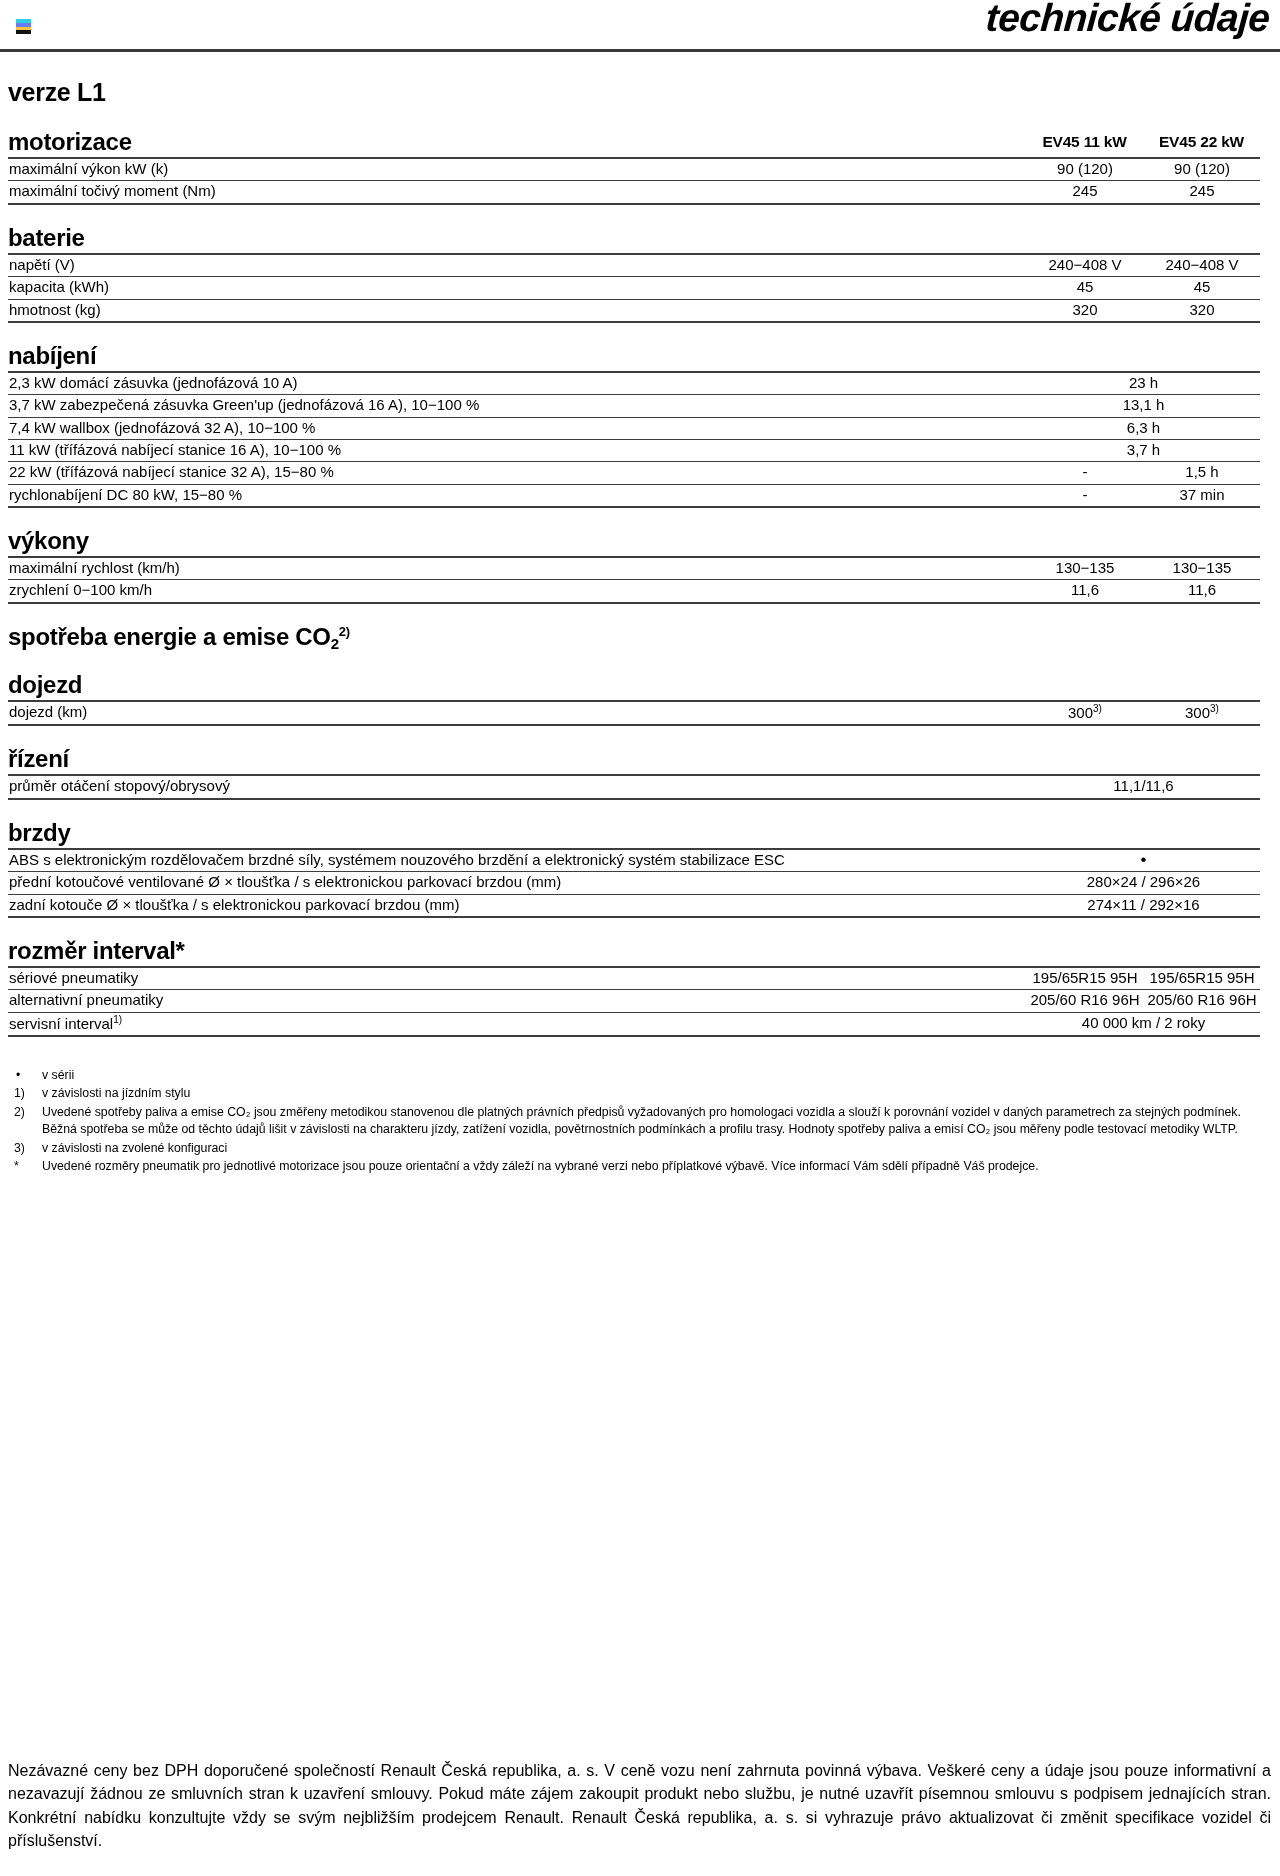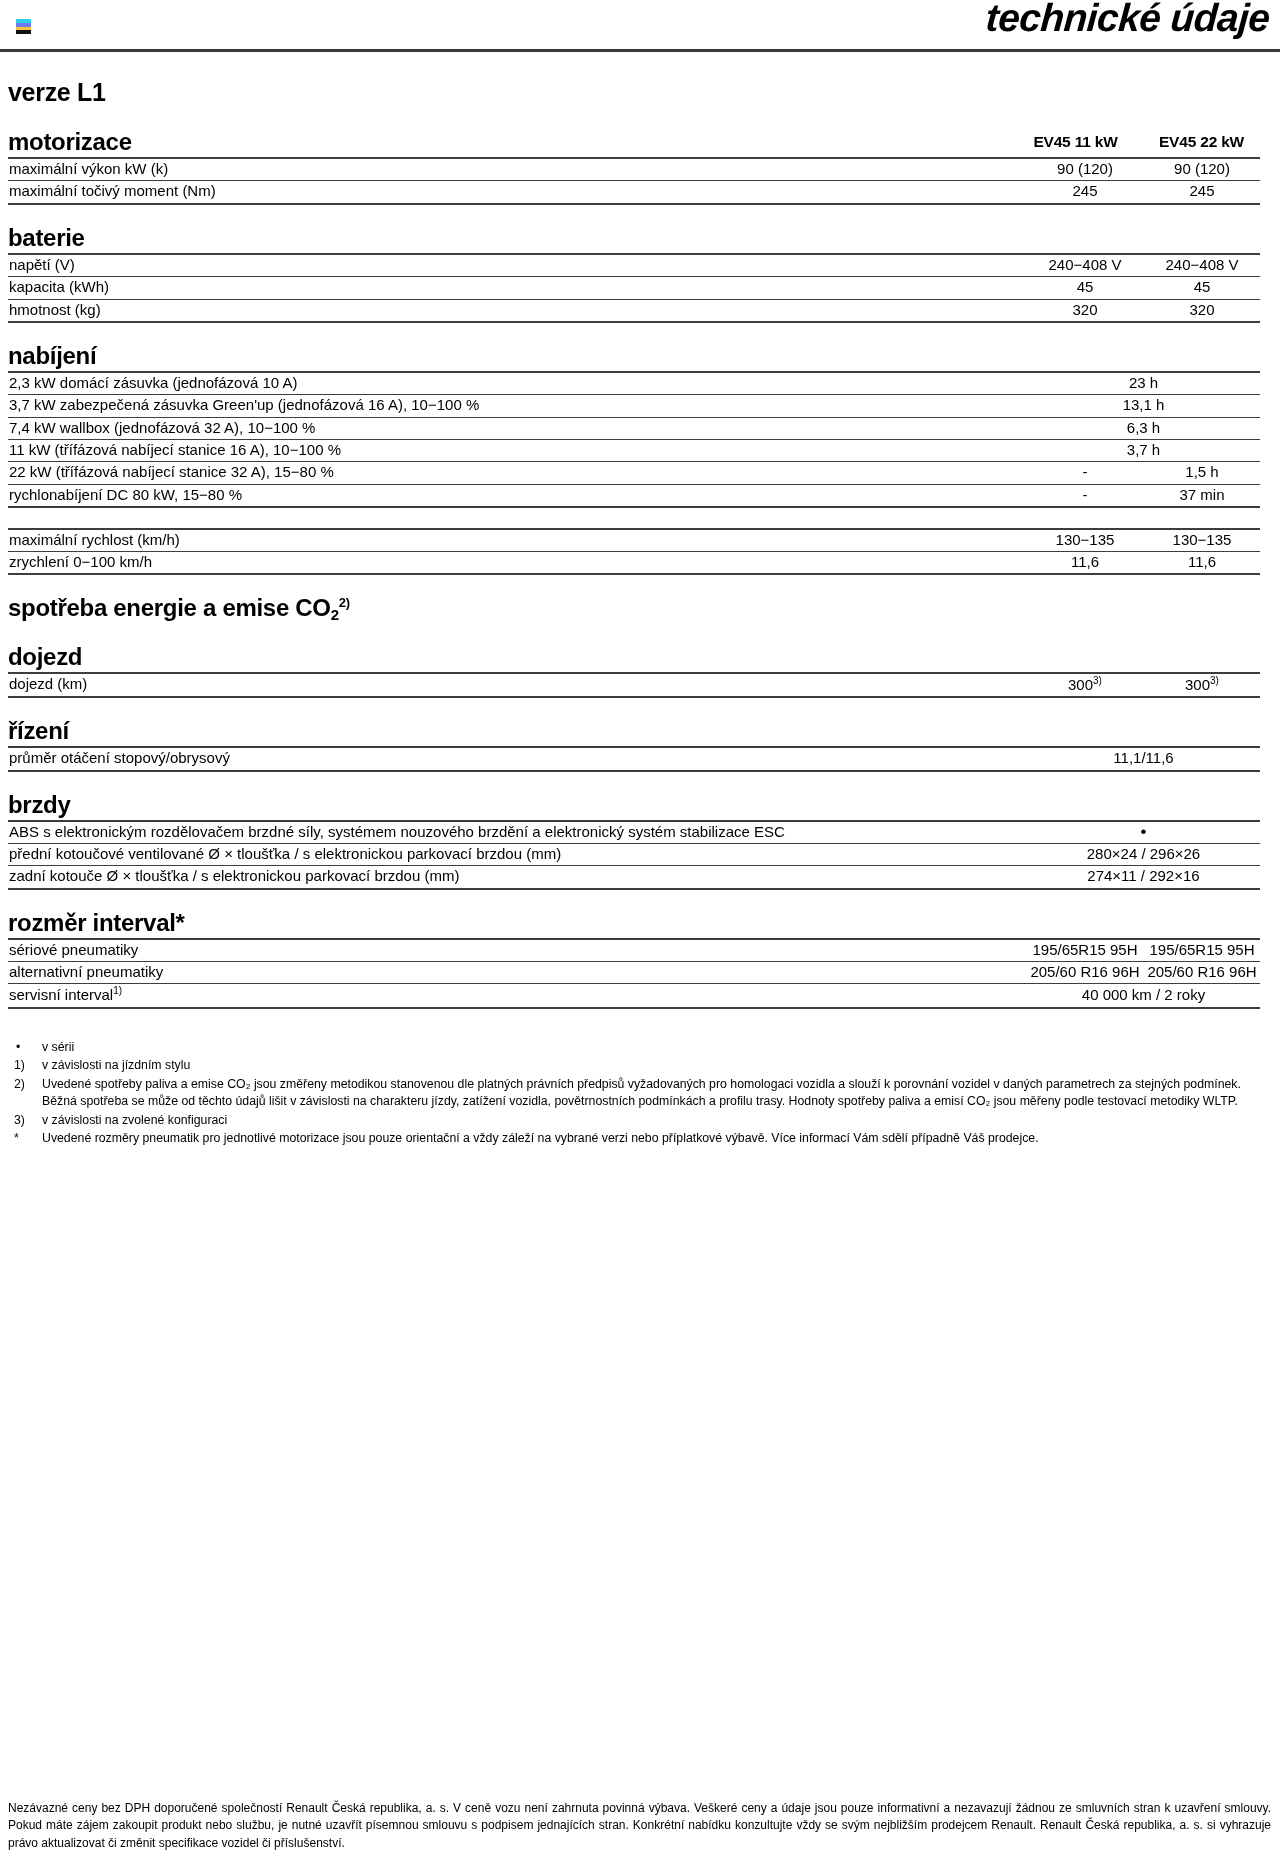--- a/index.html
+++ b/index.html
@@ -100,21 +100,20 @@
   .section-title sub {
     font-size: 15px;
     font-weight: 700;
     vertical-align: baseline;
     position: relative;
     top: 4px;
   }
   .col-heads {
     display: flex;
     align-items: center;
-    gap: 9px;
   }
   .col-head {
     width: 117px;
     text-align: center;
     font-size: 15.5px;
     font-weight: 700;
     letter-spacing: -0.2px;
     padding-bottom: 3px;
     white-space: nowrap;
   }
@@ -161,21 +160,21 @@
   }
   .fn-mark.bullet { padding-left: 8px; }
   .fn-text { flex: 1 1 auto; text-align: left; }
 
   
   .disclaimer {
     position: absolute;
     left: 8px;
     right: 9px;
     bottom: 24px;
-    font-size: 12px;
+    font-size: 16px;
     line-height: 1.45;
     text-align: justify;
   }
 </style>
 </head>
 <body>
 
 <div class="page">
 
   <div class="header">
@@ -268,20 +267,23 @@
             </tr>
             <tr>
               <td class="label">rychlonabíjení DC 80 kW, 15−80 %</td>
               <td class="val">-</td>
               <td class="val">37 min</td>
             </tr>
           </tbody>
         </table>
       </div>
       <div class="section">
+        <div class="section-head">
+          <div class="section-title">výkony</div>
+        </div>
         <table class="spec">
           <tbody>
             <tr>
               <td class="label">maximální rychlost (km/h)</td>
               <td class="val">130−135</td>
               <td class="val">130−135</td>
             </tr>
             <tr>
               <td class="label">zrychlení 0−100 km/h</td>
               <td class="val">11,6</td>

